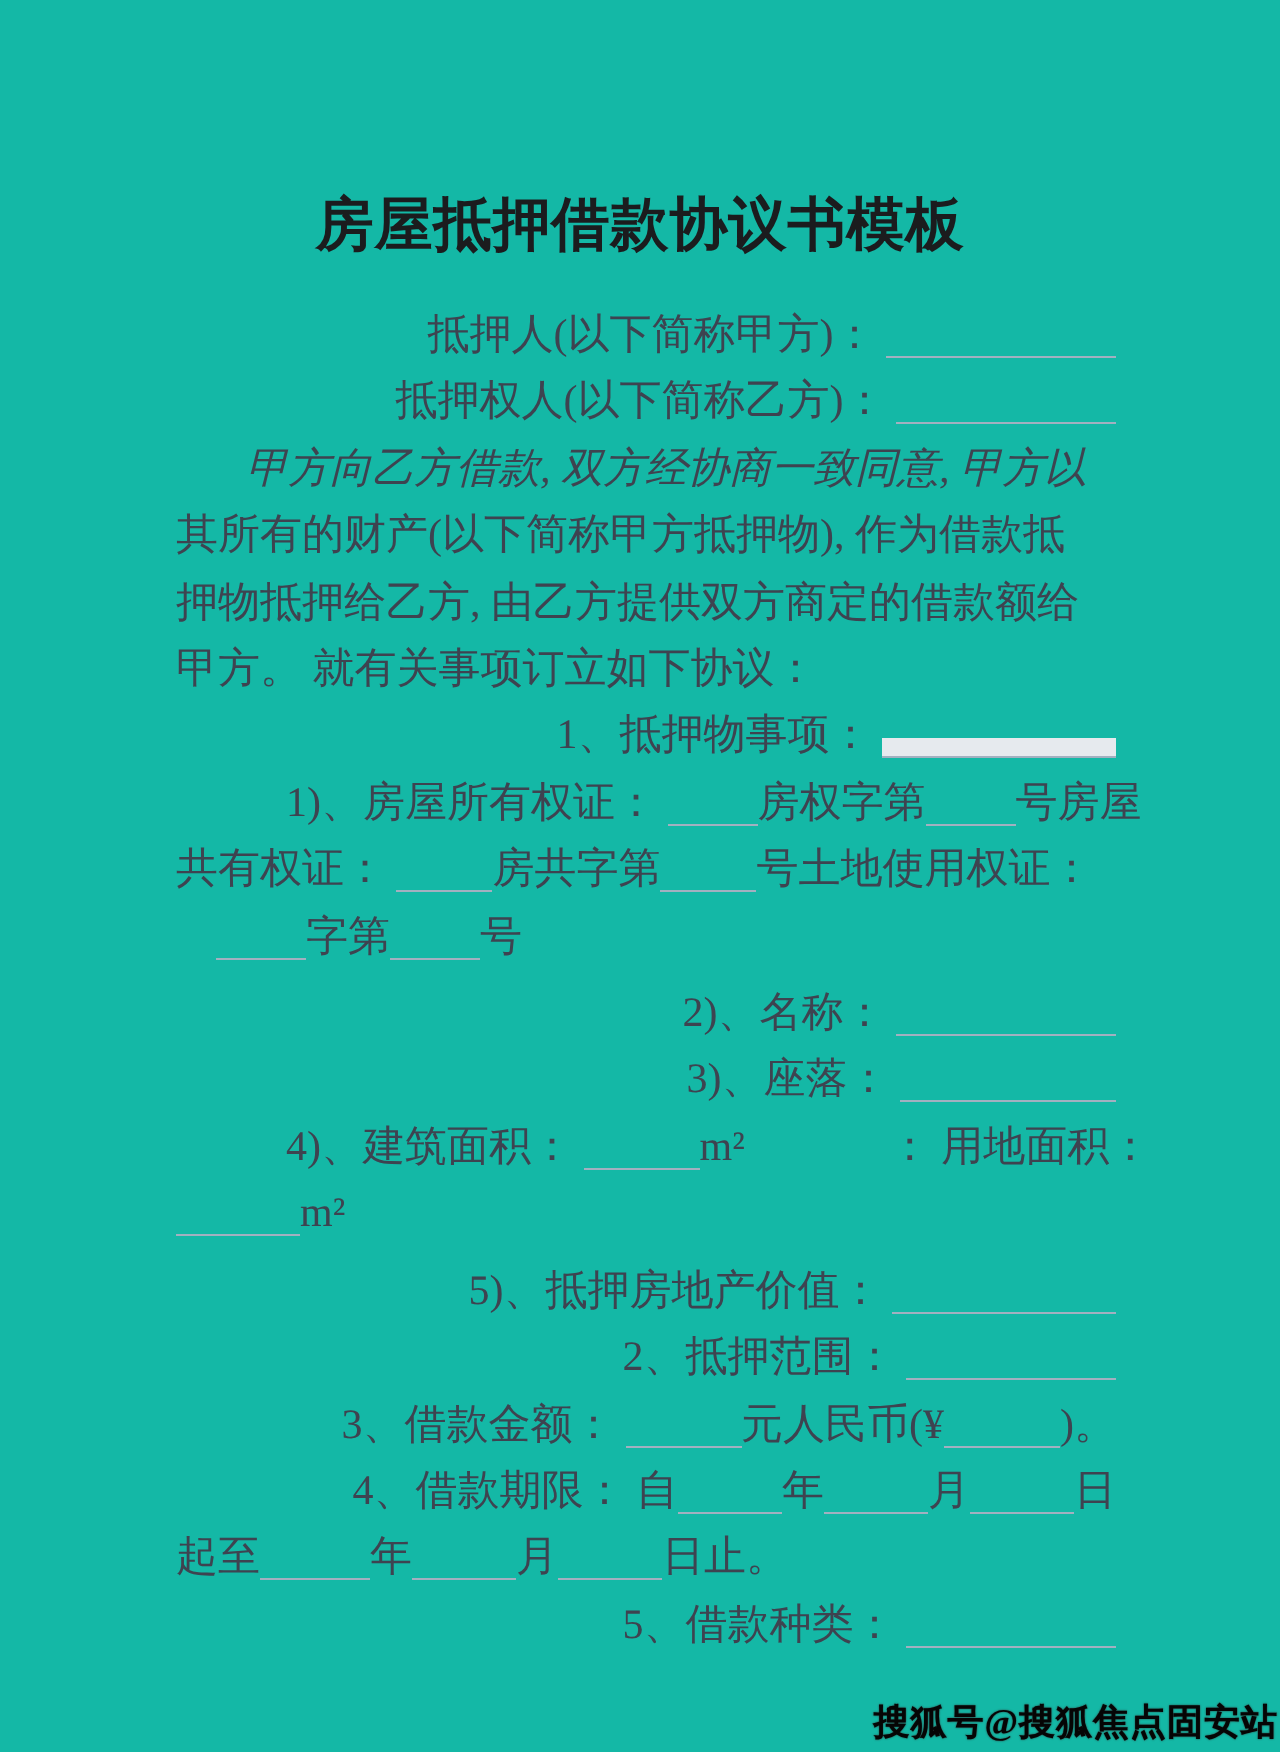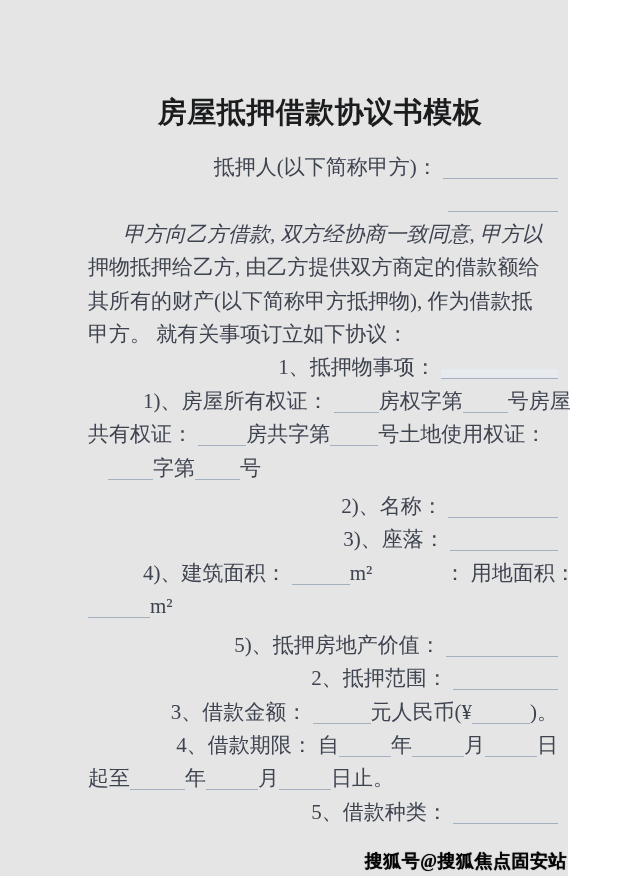--- a/index.html
+++ b/index.html
@@ -1,20 +1,20 @@
 <!DOCTYPE html>
 <html><head>
 <meta charset="utf-8">
 <style>
   html,body{margin:0;padding:0;}
   body{
     width:640px;height:876px;background:#ffffff;overflow:hidden;
     font-family:"Liberation Serif","DejaVu Serif",serif;
   }
-  .page{position:relative;width:568px;height:876px;background:#e5e5e5;}
+  .page{position:relative;width:640px;height:876px;background:#14b8a6;}
   .doc-title{
     position:absolute;top:74px;left:0;width:640px;text-align:center;
     font-family:"Liberation Sans","DejaVu Sans",sans-serif;
     font-size:29px;font-weight:700;color:#1b1c1e;letter-spacing:0.5px;
   }
   .content{
     position:absolute;left:88px;top:151px;width:470px;
     font-size:21px;line-height:33.4px;color:#3e4350;
     white-space:nowrap;
   }
@@ -39,24 +39,24 @@
     text-shadow:0 0 1px #333;
   }
 </style>
 </head>
 <body>
 
 <div class="page">
   <h1 class="doc-title">房屋抵押借款协议书模板</h1>
   <div class="content" id="doc-content">
       <div class="line indent-list"><span class="seg">抵押人(以下简称甲方)： </span><span class="blank" style="width: 115px;"></span></div>
-      <div class="line indent-list"><span class="blank" style="width: 110px;"></span></div>
+      <div class="line indent-list"><span class="seg">抵押权人(以下简称乙方)： </span><span class="blank" style="width: 110px;"></span></div>
       <div class="line indent-para"><span class="seg">甲方向乙方借款, 双方经协商一致同意, 甲方以</span></div>
+      <div class="line indent-none"><span class="seg">其所有的财产(以下简称甲方抵押物), 作为借款抵</span></div>
       <div class="line indent-none"><span class="seg">押物抵押给乙方, 由乙方提供双方商定的借款额给</span></div>
-      <div class="line indent-none"><span class="seg">其所有的财产(以下简称甲方抵押物), 作为借款抵</span></div>
       <div class="line indent-none"><span class="seg">甲方。 就有关事项订立如下协议：</span></div>
       <div class="line indent-list"><span class="seg">1、抵押物事项： </span><span class="blank shade" style="width: 117px;"></span></div>
       <div class="line indent-list"><span class="seg">1)、房屋所有权证： </span><span class="blank" style="width: 45px;"></span><span class="seg">房权字第</span><span class="blank" style="width: 45px;"></span><span class="seg">号房屋</span></div>
       <div class="line indent-none"><span class="seg">共有权证： </span><span class="blank" style="width: 48px;"></span><span class="seg">房共字第</span><span class="blank" style="width: 48px;"></span><span class="seg">号土地使用权证：</span></div>
       <div class="line indent-small"><span class="blank" style="width: 45px;"></span><span class="seg">字第</span><span class="blank" style="width: 45px;"></span><span class="seg">号</span></div>
       <div class="line indent-list gap"><span class="seg">2)、名称： </span><span class="blank" style="width: 110px;"></span></div>
       <div class="line indent-list"><span class="seg">3)、座落： </span><span class="blank" style="width: 108px;"></span></div>
       <div class="line indent-list"><span class="seg">4)、建筑面积： </span><span class="blank" style="width: 58px;"></span><span class="seg">m²</span><span class="spacer" style="width: 72px;"></span><span class="seg">： 用地面积：</span></div>
       <div class="line indent-none"><span class="blank" style="width: 62px;"></span><span class="seg">m²</span></div>
       <div class="line indent-list gap"><span class="seg">5)、抵押房地产价值： </span><span class="blank" style="width: 112px;"></span></div>

